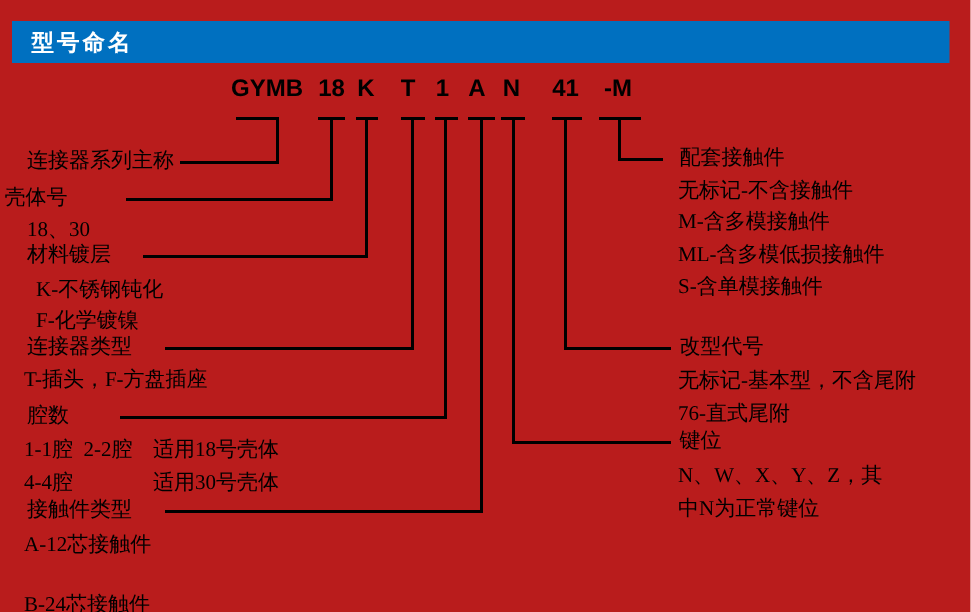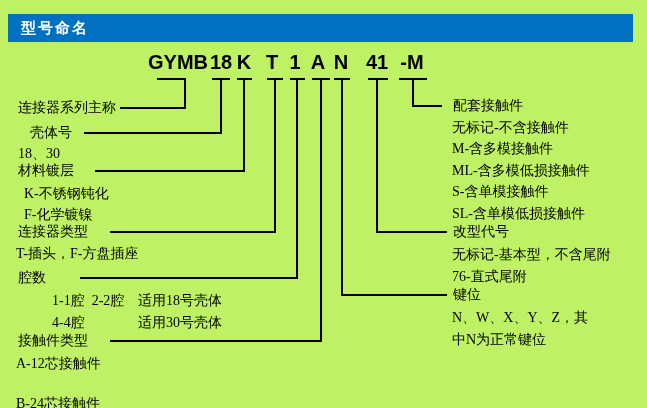--- a/index.html
+++ b/index.html
@@ -1,28 +1,28 @@
 <!DOCTYPE html>
 <html><head>
 <meta charset="utf-8">
 <style>
   html,body{margin:0;padding:0;background:#ffffff;}
-  .page{position:relative;width:647px;height:408px;background:#bef264;overflow:hidden;
+  .page{position:relative;width:647px;height:408px;background:#b91c1c;overflow:hidden;
         font-family:"Liberation Serif","DejaVu Serif",serif;color:#000;}
   .header-bar{position:absolute;left:8px;top:14px;width:625px;height:28px;
         display:flex;align-items:center;}
   .header-title{font-family:"Liberation Sans","DejaVu Sans",sans-serif;
         font-weight:bold;font-size:15px;color:#ffffff;padding-left:13px;letter-spacing:2px;}
   svg.lines{position:absolute;left:0;top:0;width:647px;height:408px;}
   .pn-seg{position:absolute;top:51px;transform:translateX(-50%);
         font-family:"Liberation Sans","DejaVu Sans",sans-serif;
-        font-weight:bold;font-size:20px;color:#000;white-space:pre;}
+        font-weight:bold;font-size:16px;color:#000;white-space:pre;}
   .lbl{position:absolute;font-weight:normal;font-size:14px;line-height:16px;white-space:pre;}
   .itm{position:absolute;font-size:14px;line-height:16px;white-space:pre;}
-  .c1{display:inline-block;width:86px;margin-left:36px;}
+  .c1{display:inline-block;width:86px;}
 </style>
 </head>
 <body>
 
 <div class="page">
 
   <div class="header-bar" style="background:#0070C0;">
     <span class="header-title">型号命名</span>
   </div>
 
@@ -45,21 +45,21 @@
   <span class="pn-seg" style="left:244px">K</span>
   <span class="pn-seg" style="left:272px">T</span>
   <span class="pn-seg" style="left:295px">1</span>
   <span class="pn-seg" style="left:318px">A</span>
   <span class="pn-seg" style="left:341px">N</span>
   <span class="pn-seg" style="left:377px">41</span>
   <span class="pn-seg" style="left:412px">-M</span>
 
   <div class="lbl" style="left:18px;top:100px">连接器系列主称</div>
 
-  <div class="lbl" style="left:30px;top:125px">壳体号</div>
+  <div class="lbl" style="left:3px;top:125px">壳体号</div>
   <div class="itm" style="left:18px;top:146px">18、30</div>
 
   <div class="lbl" style="left:18px;top:163px">材料镀层</div>
   <div class="itm" style="left:24px;top:186px">K-不锈钢钝化</div>
   <div class="itm" style="left:24px;top:207px">F-化学镀镍</div>
 
   <div class="lbl" style="left:18px;top:224px">连接器类型</div>
   <div class="itm" style="left:16px;top:246px">T-插头，F-方盘插座</div>
 
   <div class="lbl" style="left:18px;top:270px">腔数</div>
@@ -68,21 +68,20 @@
 
   <div class="lbl" style="left:18px;top:333px">接触件类型</div>
   <div class="itm" style="left:16px;top:356px">A-12芯接触件</div>
   <div class="itm" style="left:16px;top:396px">B-24芯接触件</div>
 
   <div class="lbl" style="left:453px;top:98px">配套接触件</div>
   <div class="itm" style="left:452px;top:120px">无标记-不含接触件</div>
   <div class="itm" style="left:452px;top:141px">M-含多模接触件</div>
   <div class="itm" style="left:452px;top:163px">ML-含多模低损接触件</div>
   <div class="itm" style="left:452px;top:184px">S-含单模接触件</div>
-  <div class="itm" style="left:452px;top:206px">SL-含单模低损接触件</div>
 
   <div class="lbl" style="left:453px;top:224px">改型代号</div>
   <div class="itm" style="left:452px;top:247px">无标记-基本型，不含尾附</div>
   <div class="itm" style="left:452px;top:269px">76-直式尾附</div>
 
   <div class="lbl" style="left:453px;top:287px">键位</div>
   <div class="itm" style="left:452px;top:310px">N、W、X、Y、Z，其</div>
   <div class="itm" style="left:452px;top:332px">中N为正常键位</div>
 
 </div>

